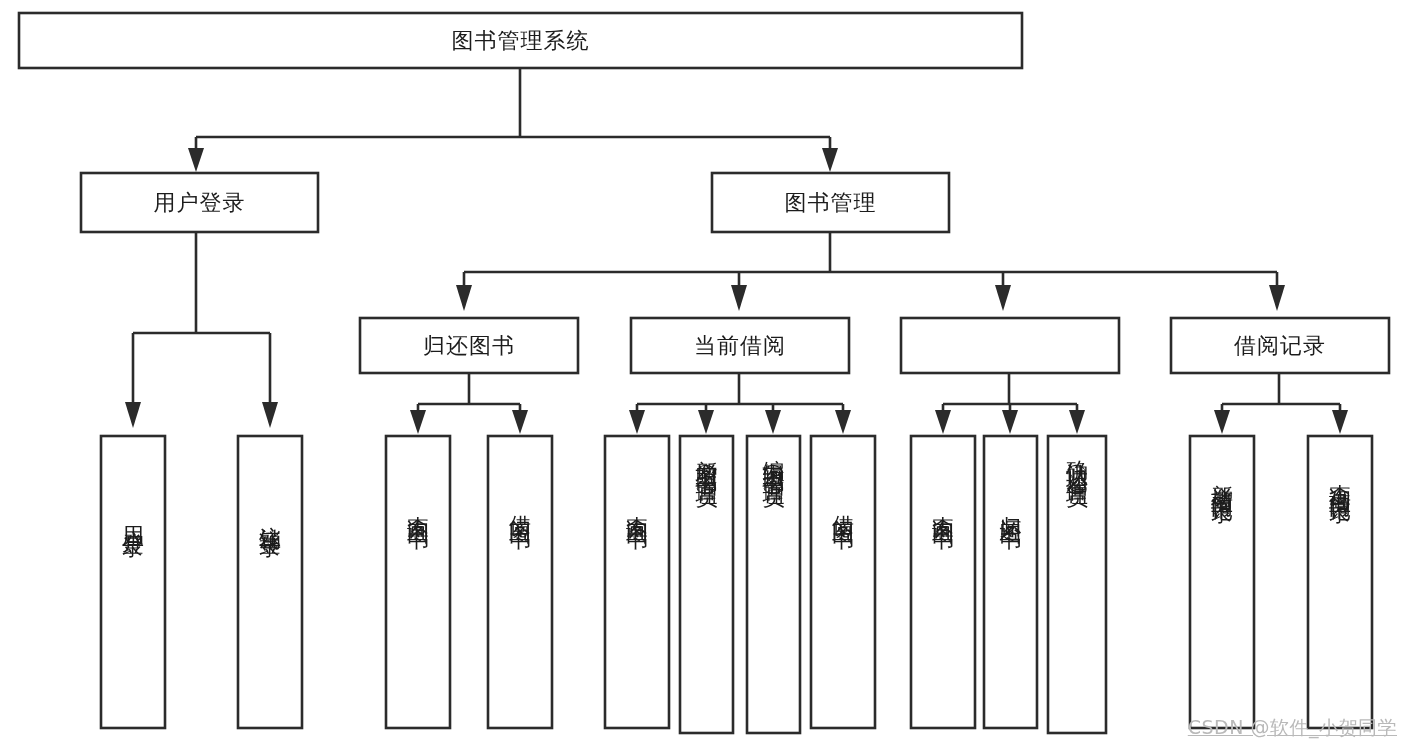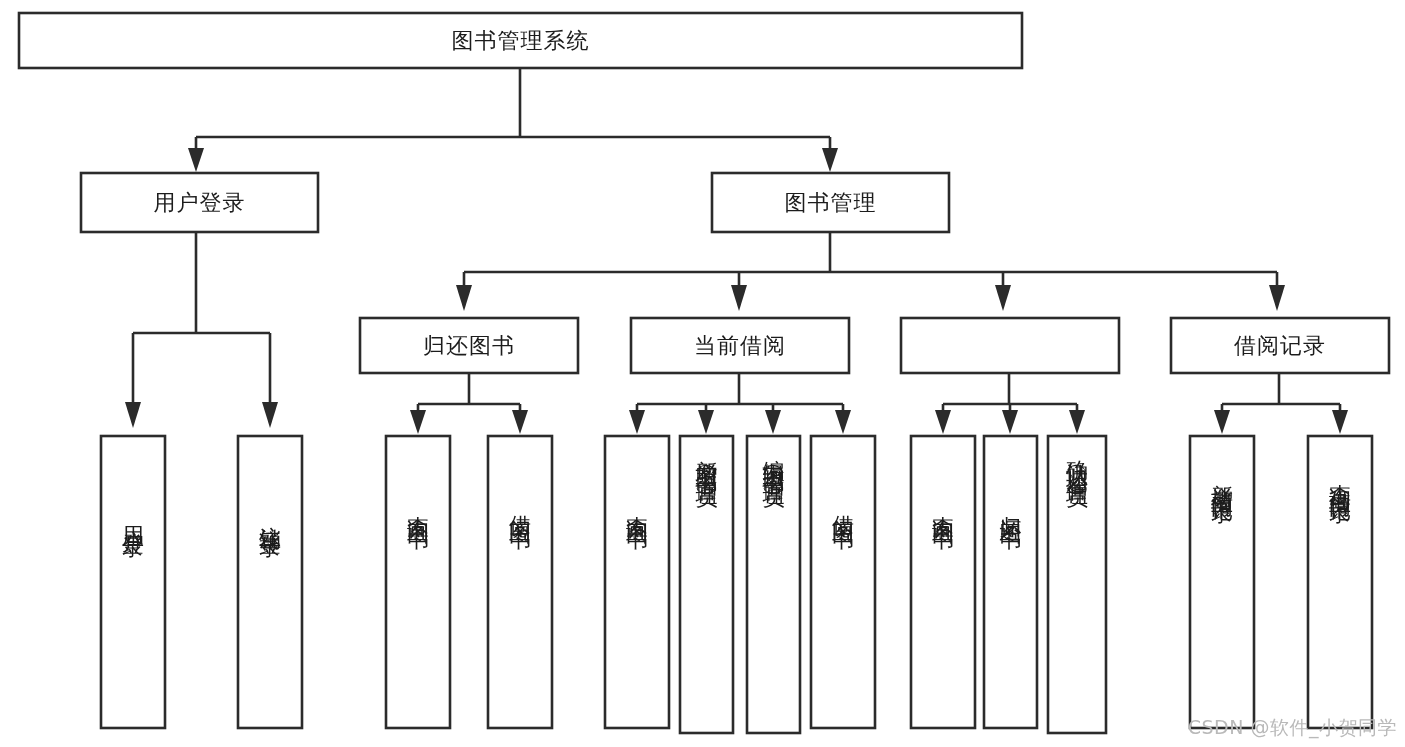--- a/index.html
+++ b/index.html
@@ -76,20 +76,21 @@
   #watermark {
     position: absolute;
     right: 8px;
     bottom: 6px;
     font-family: "DejaVu Sans", "Liberation Sans", sans-serif;
     font-size: 19px;
     color: #b9b9b9;
     letter-spacing: 0.5px;
     white-space: nowrap;
     pointer-events: none;
+    text-decoration: underline;
   }
 </style>
 </head>
 <body>
 
 <div id="diagram-root">
 
   <svg id="tree-svg" viewBox="0 0 1405 747">
 
     <g>

